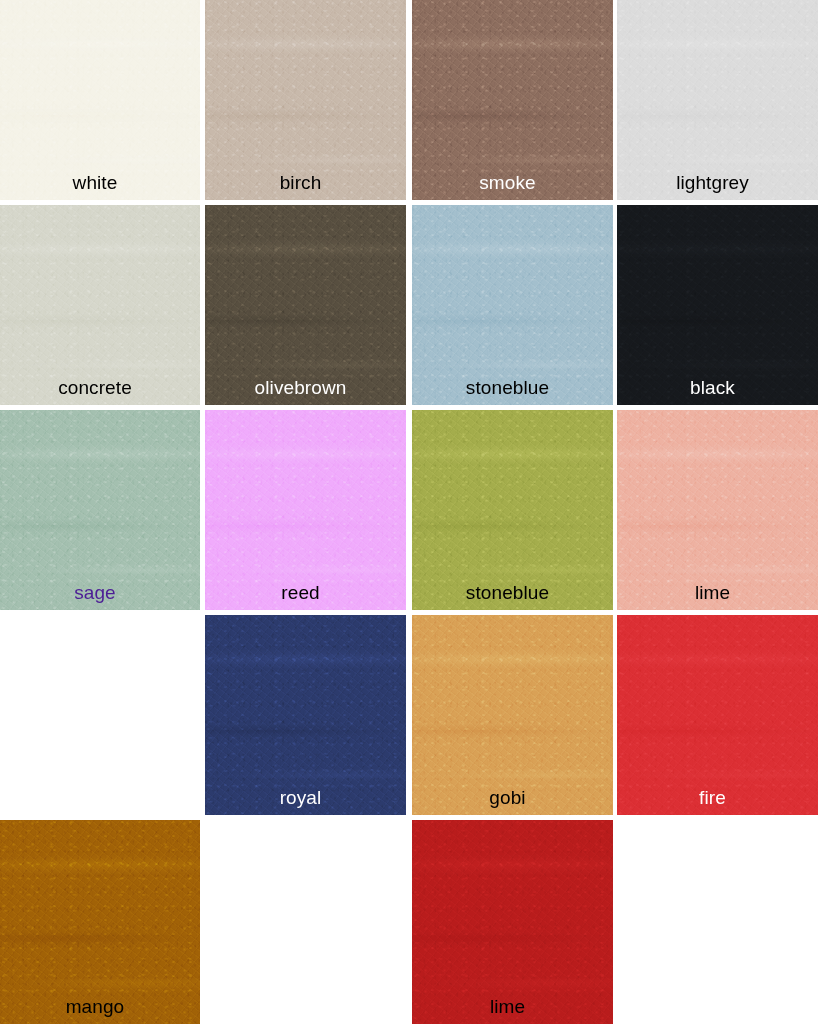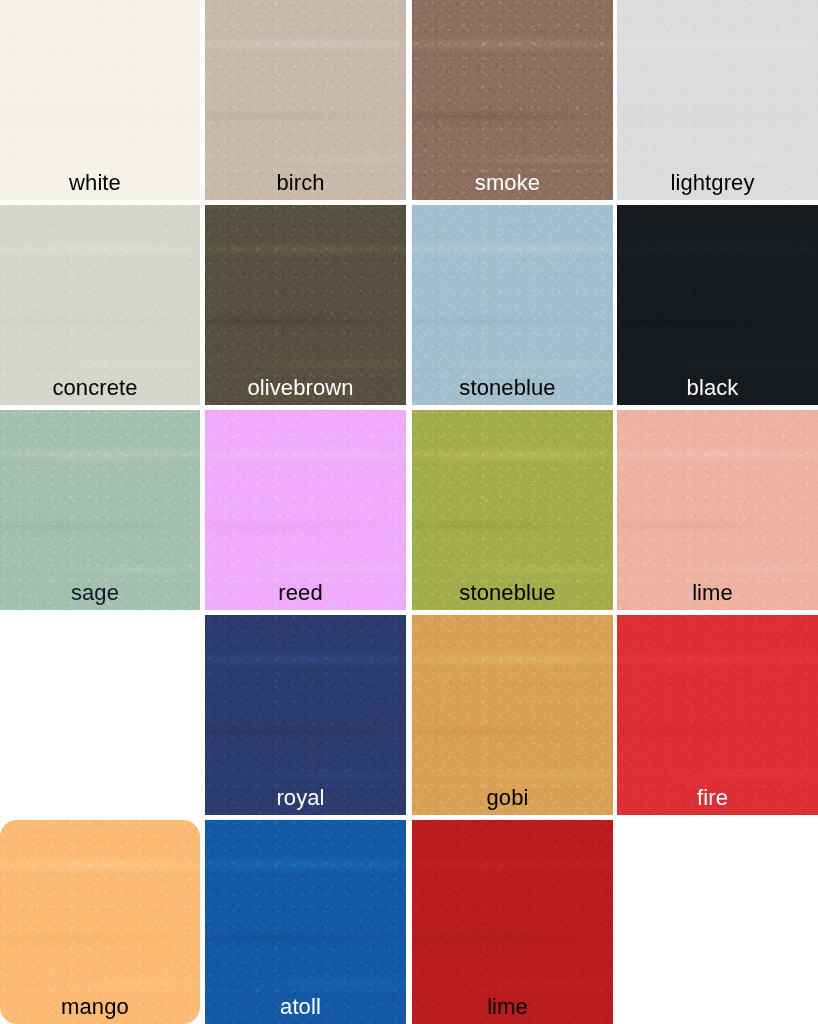--- a/index.html
+++ b/index.html
@@ -75,21 +75,21 @@
       radial-gradient(ellipse 120% 6% at 30% 58%, rgba(0,0,0,0.6), rgba(0,0,0,0) 60%),
       radial-gradient(ellipse 100% 5% at 70% 80%, rgba(255,255,255,0.6), rgba(255,255,255,0) 60%);
   }
 
   .swatch-label {
     position: absolute;
     left: 0;
     right: 10px;
     bottom: 6px;
     text-align: center;
-    font-size: 22px;
+    font-size: 19px;
     line-height: 22px;
     letter-spacing: 0.1px;
     font-family: "Liberation Sans", sans-serif;
     white-space: nowrap;
   }
   .swatch-label.dark  { color: #000000; }
   .swatch-label.light { color: #ffffff; }
 </style>
 </head>
 <body>
@@ -140,21 +140,21 @@
     <div class="swatch" style="grid-area: 3 / 7; background: rgb(22, 25, 29);">
       <div class="grain"></div>
       <div class="grain2"></div>
       <div class="crease"></div>
       <div class="swatch-label light" style="color: rgb(255, 255, 255);">black</div>
     </div>
     <div class="swatch" style="grid-area: 5 / 1; background: rgb(164, 192, 176);">
       <div class="grain"></div>
       <div class="grain2"></div>
       <div class="crease"></div>
-      <div class="swatch-label dark" style="color: #0f172a;">sage</div>
+      <div class="swatch-label dark" style="color: #4c1d95;">sage</div>
     </div>
     <div class="swatch" style="grid-area: 5 / 3; background: #f0abfc;">
       <div class="grain"></div>
       <div class="grain2"></div>
       <div class="crease"></div>
       <div class="swatch-label dark" style="color: rgb(0, 0, 0);">reed</div>
     </div>
     <div class="swatch" style="grid-area: 5 / 5; background: rgb(164, 173, 76);">
       <div class="grain"></div>
       <div class="grain2"></div>
@@ -178,31 +178,25 @@
       <div class="grain2"></div>
       <div class="crease"></div>
       <div class="swatch-label dark" style="color: rgb(0, 0, 0);">gobi</div>
     </div>
     <div class="swatch" style="grid-area: 7 / 7; background: rgb(220, 47, 52);">
       <div class="grain"></div>
       <div class="grain2"></div>
       <div class="crease"></div>
       <div class="swatch-label light" style="color: rgb(255, 255, 255);">fire</div>
     </div>
-    <div class="swatch" style="grid-area: 9 / 1; background: #fdba74; border-radius: 17px;">
+    <div class="swatch" style="grid-area: 9 / 1; background: #a16207;">
       <div class="grain"></div>
       <div class="grain2"></div>
       <div class="crease"></div>
       <div class="swatch-label dark" style="color: rgb(0, 0, 0);">mango</div>
-    </div>
-    <div class="swatch" style="grid-area: 9 / 3; background: rgb(20, 89, 165);">
-      <div class="grain"></div>
-      <div class="grain2"></div>
-      <div class="crease"></div>
-      <div class="swatch-label light" style="color: rgb(255, 255, 255);">atoll</div>
     </div>
     <div class="swatch" style="grid-area: 9 / 5; background: #b91c1c;">
       <div class="grain"></div>
       <div class="grain2"></div>
       <div class="crease"></div>
       <div class="swatch-label dark" style="color: rgb(0, 0, 0);">lime</div>
     </div>
     <div class="swatch empty" style="grid-area: 9 / 7;"></div>
   </div>
 

